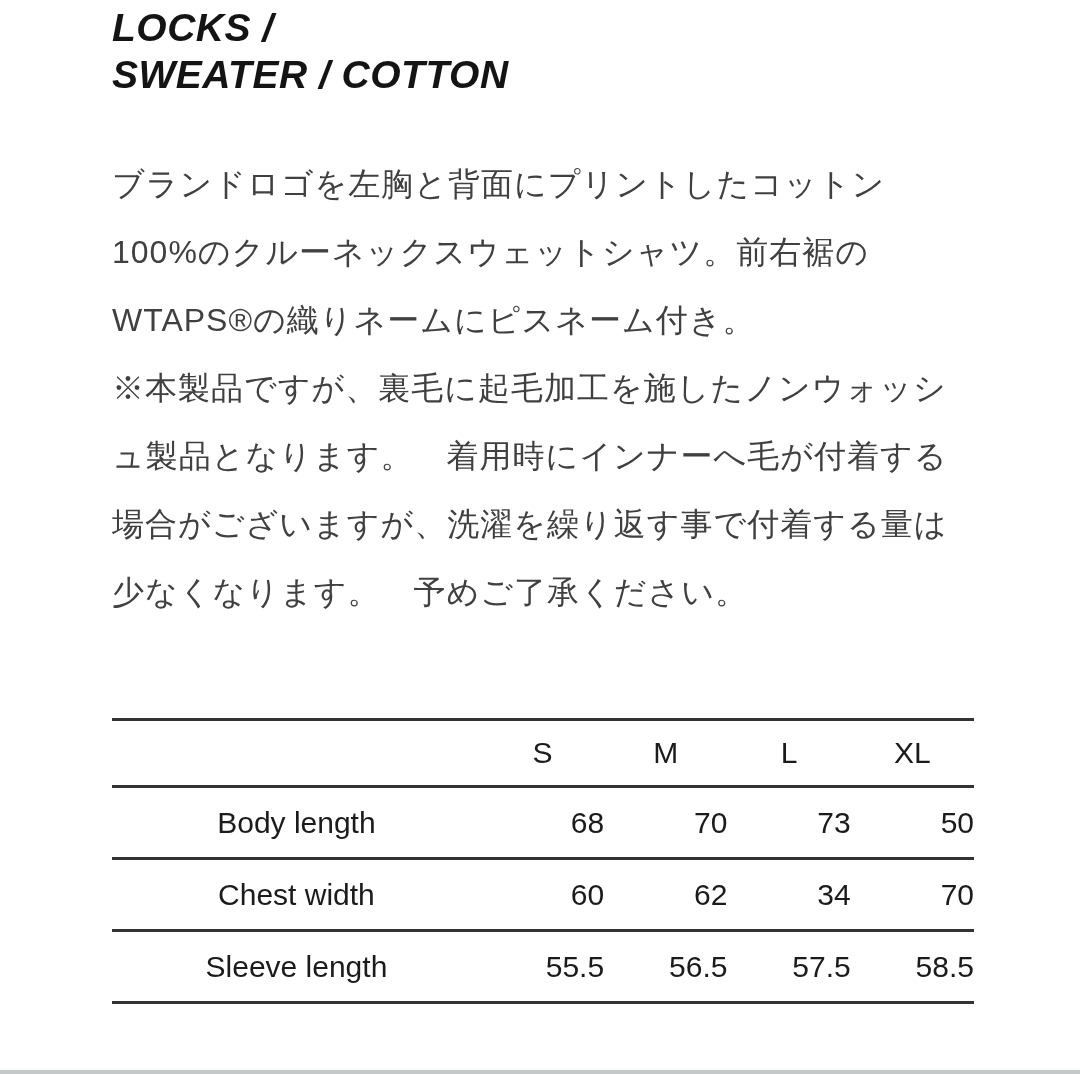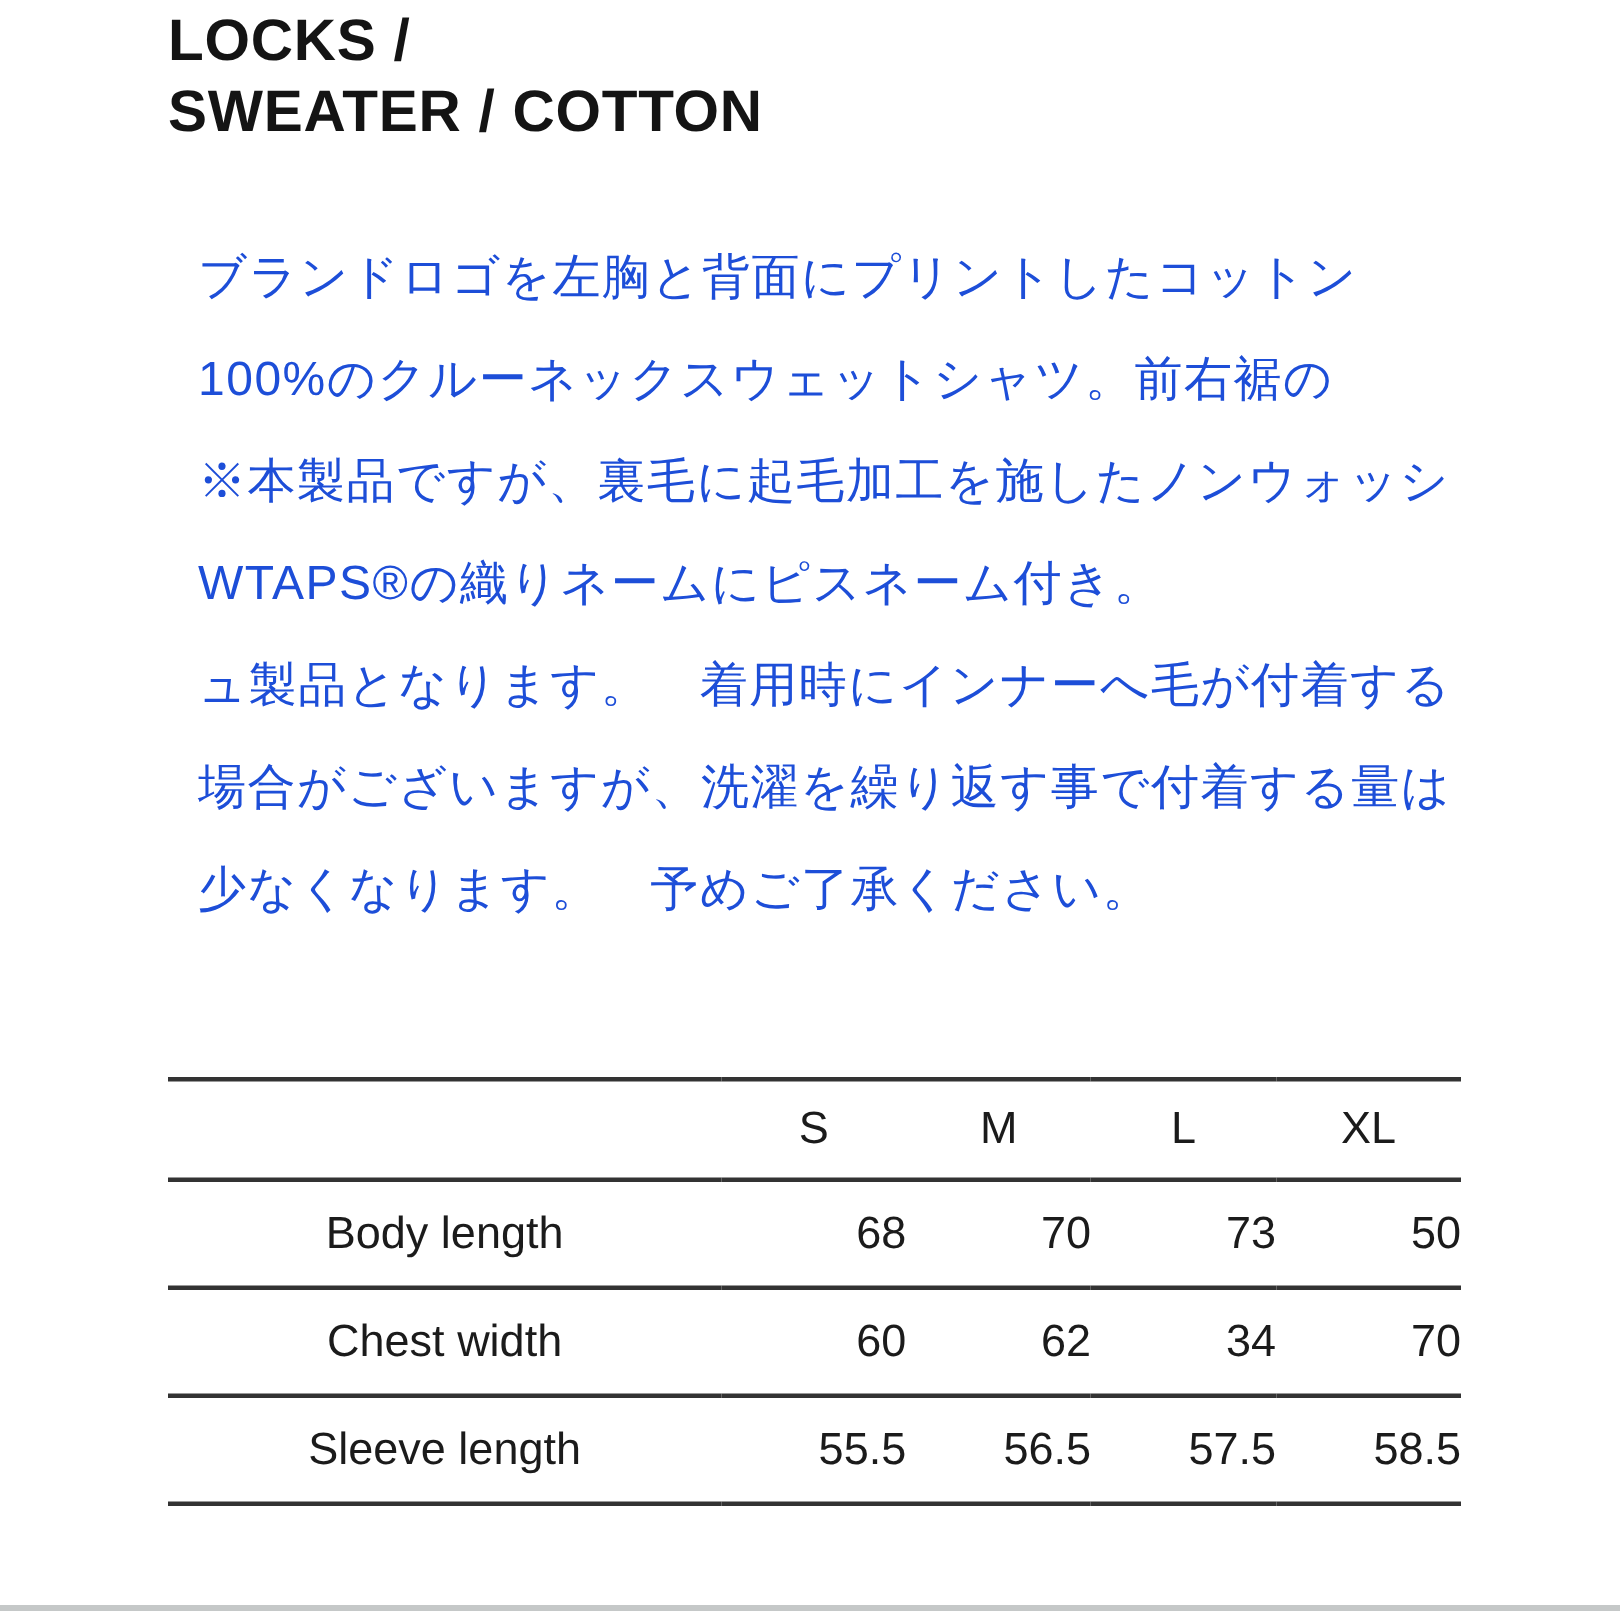--- a/index.html
+++ b/index.html
@@ -15,29 +15,29 @@
   }
   .content {
     padding: 4px 0 0 112px;
   }
   .title {
     font-size: 39px;
     font-weight: bold;
     line-height: 47px;
     letter-spacing: 0.5px;
     color: #141414;
+    font-style: italic;
   }
   .description {
     margin-top: 52px;
     width: 880px;
     font-size: 32px;
     line-height: 68px;
     letter-spacing: 1px;
-    color: #1d4ed8;
-    margin-left: 20px;
+    color: #404040;
   }
   .size-table {
     margin-top: 92px;
     width: 862px;
     border-collapse: collapse;
     border-top: 3px solid #333333;
     font-size: 30px;
     color: #1b1b1b;
   }
   .size-table thead th {
@@ -76,22 +76,22 @@
   <div class="content">
 
     <h1 class="title">
       <div>LOCKS /</div>
       <div>SWEATER / COTTON</div>
     </h1>
 
     <div class="description">
       <div>ブランドロゴを左胸と背面にプリントしたコットン</div>
       <div>100%のクルーネックスウェットシャツ。前右裾の</div>
+      <div>WTAPS®の織りネームにピスネーム付き。</div>
       <div>※本製品ですが、裏毛に起毛加工を施したノンウォッシ</div>
-      <div>WTAPS®の織りネームにピスネーム付き。</div>
       <div>ュ製品となります。　着用時にインナーへ毛が付着する</div>
       <div>場合がございますが、洗濯を繰り返す事で付着する量は</div>
       <div>少なくなります。　予めご了承ください。</div>
     </div>
 
     <table class="size-table">
       <thead>
         <tr>
           <th class="label-col"></th>
           <th class="size-col">S</th>

